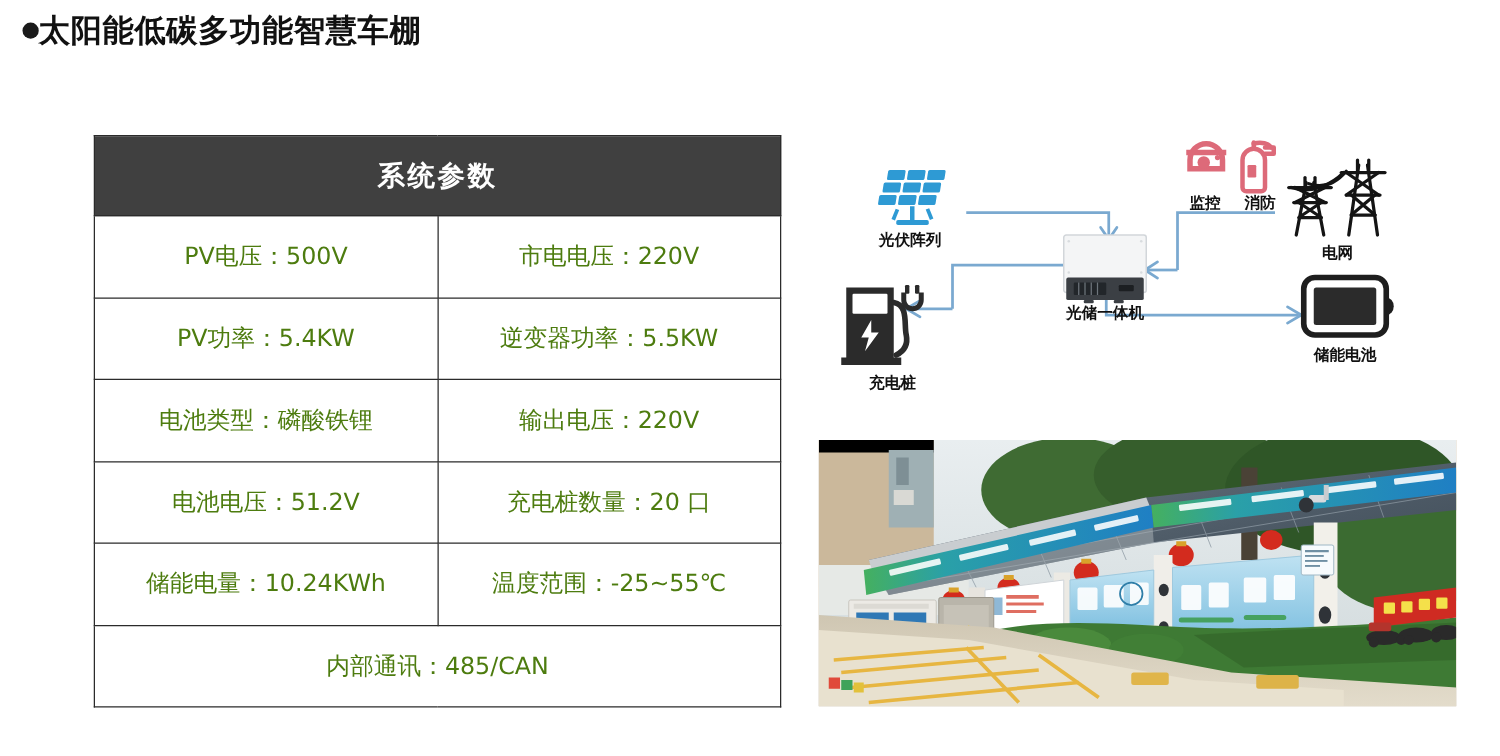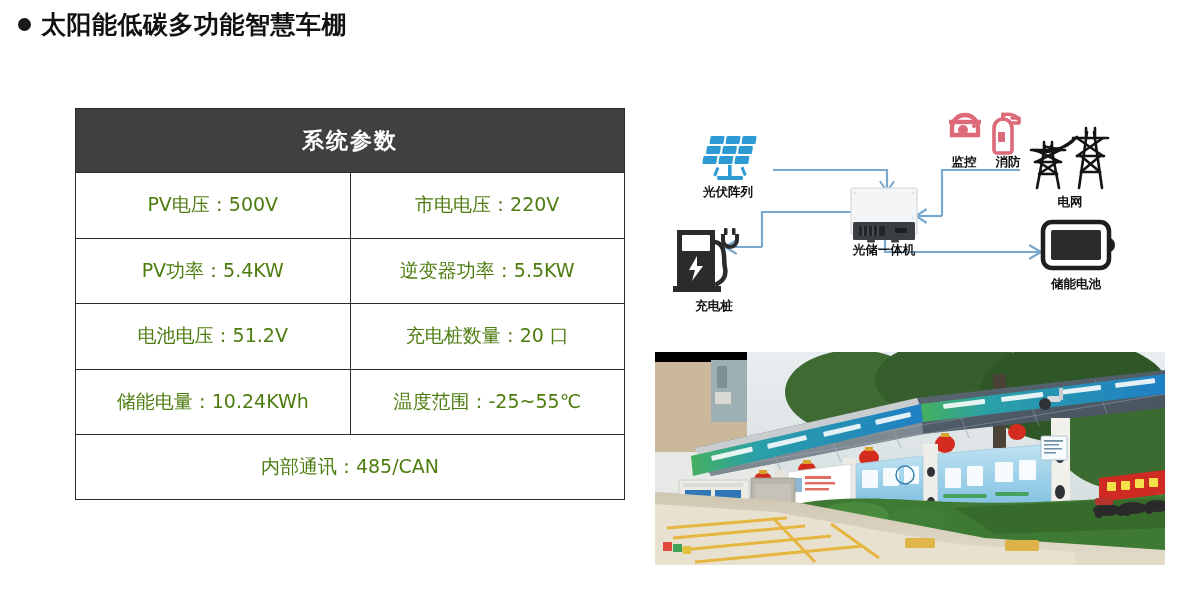--- a/index.html
+++ b/index.html
@@ -4,21 +4,21 @@
 <style>
   html,body{margin:0;padding:0;}
   body{
     width:1200px;height:605px;background:#ffffff;
     font-family:"DejaVu Sans","Liberation Sans",sans-serif;
     color:#1a1a1a;overflow:hidden;position:relative;
   }
   
   .slide-title{
     position:absolute;left:18px;top:12px;
-    display:flex;align-items:center;gap:10px;
+    display:flex;align-items:center;
   }
   .bullet-dot{
     width:13px;height:13px;border-radius:50%;background:#1a1a1a;display:block;flex:none;
   }
   .slide-title .title-text{
     font-size:25px;font-weight:700;letter-spacing:.5px;color:#111;
     line-height:1;white-space:nowrap;
   }
 
   
@@ -72,20 +72,24 @@
     </tr>
   </thead>
   <tbody>
     <tr>
       <td>PV电压：500V</td>
       <td>市电电压：220V</td>
     </tr>
     <tr>
       <td>PV功率：5.4KW</td>
       <td>逆变器功率：5.5KW</td>
+    </tr>
+    <tr>
+      <td>电池类型：磷酸铁锂</td>
+      <td>输出电压：220V</td>
     </tr>
     <tr>
       <td>电池电压：51.2V</td>
       <td>充电桩数量：20 口</td>
     </tr>
     <tr>
       <td>储能电量：10.24KWh</td>
       <td>温度范围：-25~55℃</td>
     </tr>
     <tr>

